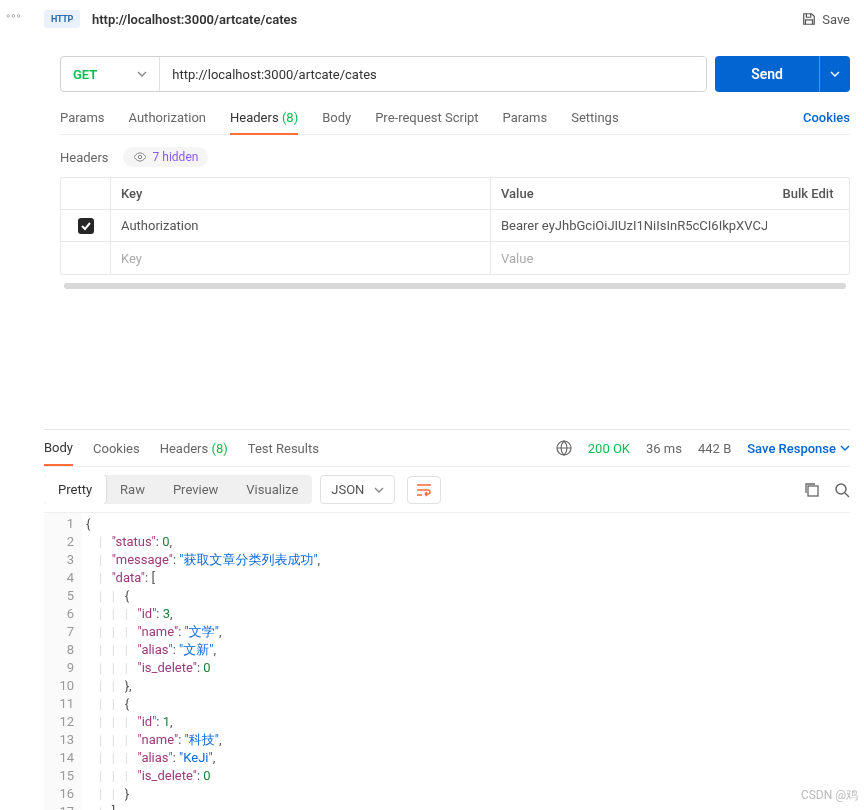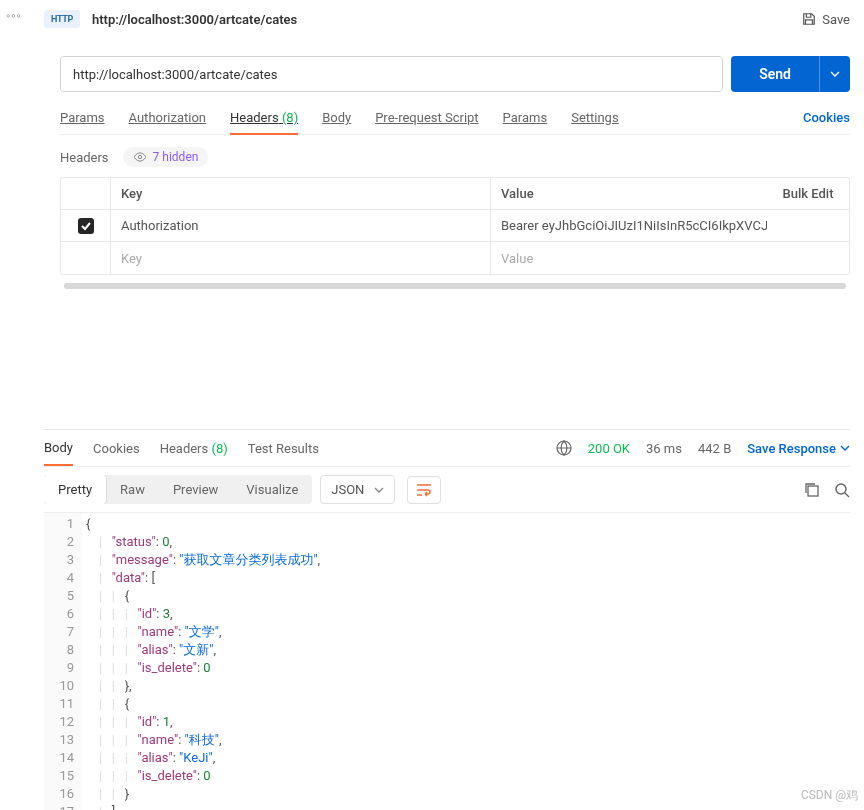--- a/index.html
+++ b/index.html
@@ -12,24 +12,24 @@
     .title-text { font-size: 13px; font-weight: 600; color: #333; }
     .save-group { margin-left: auto; display: flex; align-items: center; gap: 6px; color: #555; cursor: pointer; }
     .save-icon { width: 14px; height: 14px; }
     .request-bar { display: flex; gap: 8px; margin: 16px 0 10px 16px; }
     .method-url { display: flex; flex: 1; border: 1px solid #d0d0d0; border-radius: 4px; overflow: hidden; }
     .method-select { display: flex; align-items: center; gap: 40px; padding: 0 12px; border-right: 1px solid #e0e0e0; cursor: pointer; }
     .method-name { color: #0cbb52; font-weight: 600; font-size: 13px; }
     .chevron { width: 10px; height: 10px; }
     .url-input { flex: 1; border: none; outline: none; padding: 0 12px; font-size: 13px; color: #333; }
     .send-btn-group { display: flex; }
-    .send-btn { background: #0265d2; color: #fff; border: none; padding: 10px 28px; font-size: 14px; font-weight: 600; border-radius: 4px 0 0 4px; cursor: pointer; }
+    .send-btn { background: #0265d2; color: #fff; border: none; padding: 10px 36px; font-size: 14px; font-weight: 600; border-radius: 4px 0 0 4px; cursor: pointer; }
     .send-more { background: #0265d2; color: #fff; border: none; border-left: 1px solid rgba(255,255,255,0.3); padding: 10px 10px; border-radius: 0 4px 4px 0; cursor: pointer; display: flex; align-items: center; }
     .tabs { display: flex; gap: 24px; border-bottom: 1px solid #eee; margin-left: 16px; position: relative; }
-    .tab { padding: 8px 0; color: #666; cursor: pointer; font-size: 13px; text-decoration: underline; }
+    .tab { padding: 8px 0; color: #666; cursor: pointer; font-size: 13px; }
     .tab.active { color: #333; border-bottom: 2px solid #ff6c37; margin-bottom: -1px; }
     .tab-count { color: #0cbb52; }
     .cookies-link { margin-left: auto; color: #0265d2; padding: 8px 0; cursor: pointer; font-size: 13px; font-weight: 500; }
     .headers-section { margin: 12px 0 0 16px; }
     .headers-header { display: flex; align-items: center; gap: 14px; margin-bottom: 10px; }
     .headers-label { font-size: 13px; color: #666; }
     .hidden-pill { background: #f5f5f5; border-radius: 14px; padding: 3px 10px; display: flex; align-items: center; gap: 6px; font-size: 12px; color: #8b5cf6; cursor: pointer; }
     .headers-table { border: 1px solid #e8e8e8; border-radius: 2px; }
     .ht-row { display: flex; border-bottom: 1px solid #e8e8e8; min-height: 32px; }
     .ht-row:last-child { border-bottom: none; }
@@ -84,20 +84,26 @@
       <svg class="save-icon" viewBox="0 0 16 16" fill="none" stroke="currentColor" stroke-width="1.4">
           <path d="M2 2h9l3 3v9H2z"></path>
           <path d="M5 2v4h5V2M4 14v-5h8v5"></path>
         </svg>
       <span>Save</span>
     </div>
   </div>
 
   <div class="request-bar">
     <div class="method-url">
+      <div class="method-select">
+        <span class="method-name">GET</span>
+        <svg class="chevron" viewBox="0 0 10 10" fill="none" stroke="#888" stroke-width="1.4">
+            <path d="M1 3l4 4 4-4"></path>
+          </svg>
+      </div>
       <input class="url-input" value="http://localhost:3000/artcate/cates" style="">
     </div>
     <div class="send-btn-group">
       <button class="send-btn">Send</button>
       <button class="send-more">
         <svg class="chevron" viewBox="0 0 10 10" fill="none" stroke="#fff" stroke-width="1.4">
             <path d="M1 3l4 4 4-4"></path>
           </svg>
       </button>
     </div>

